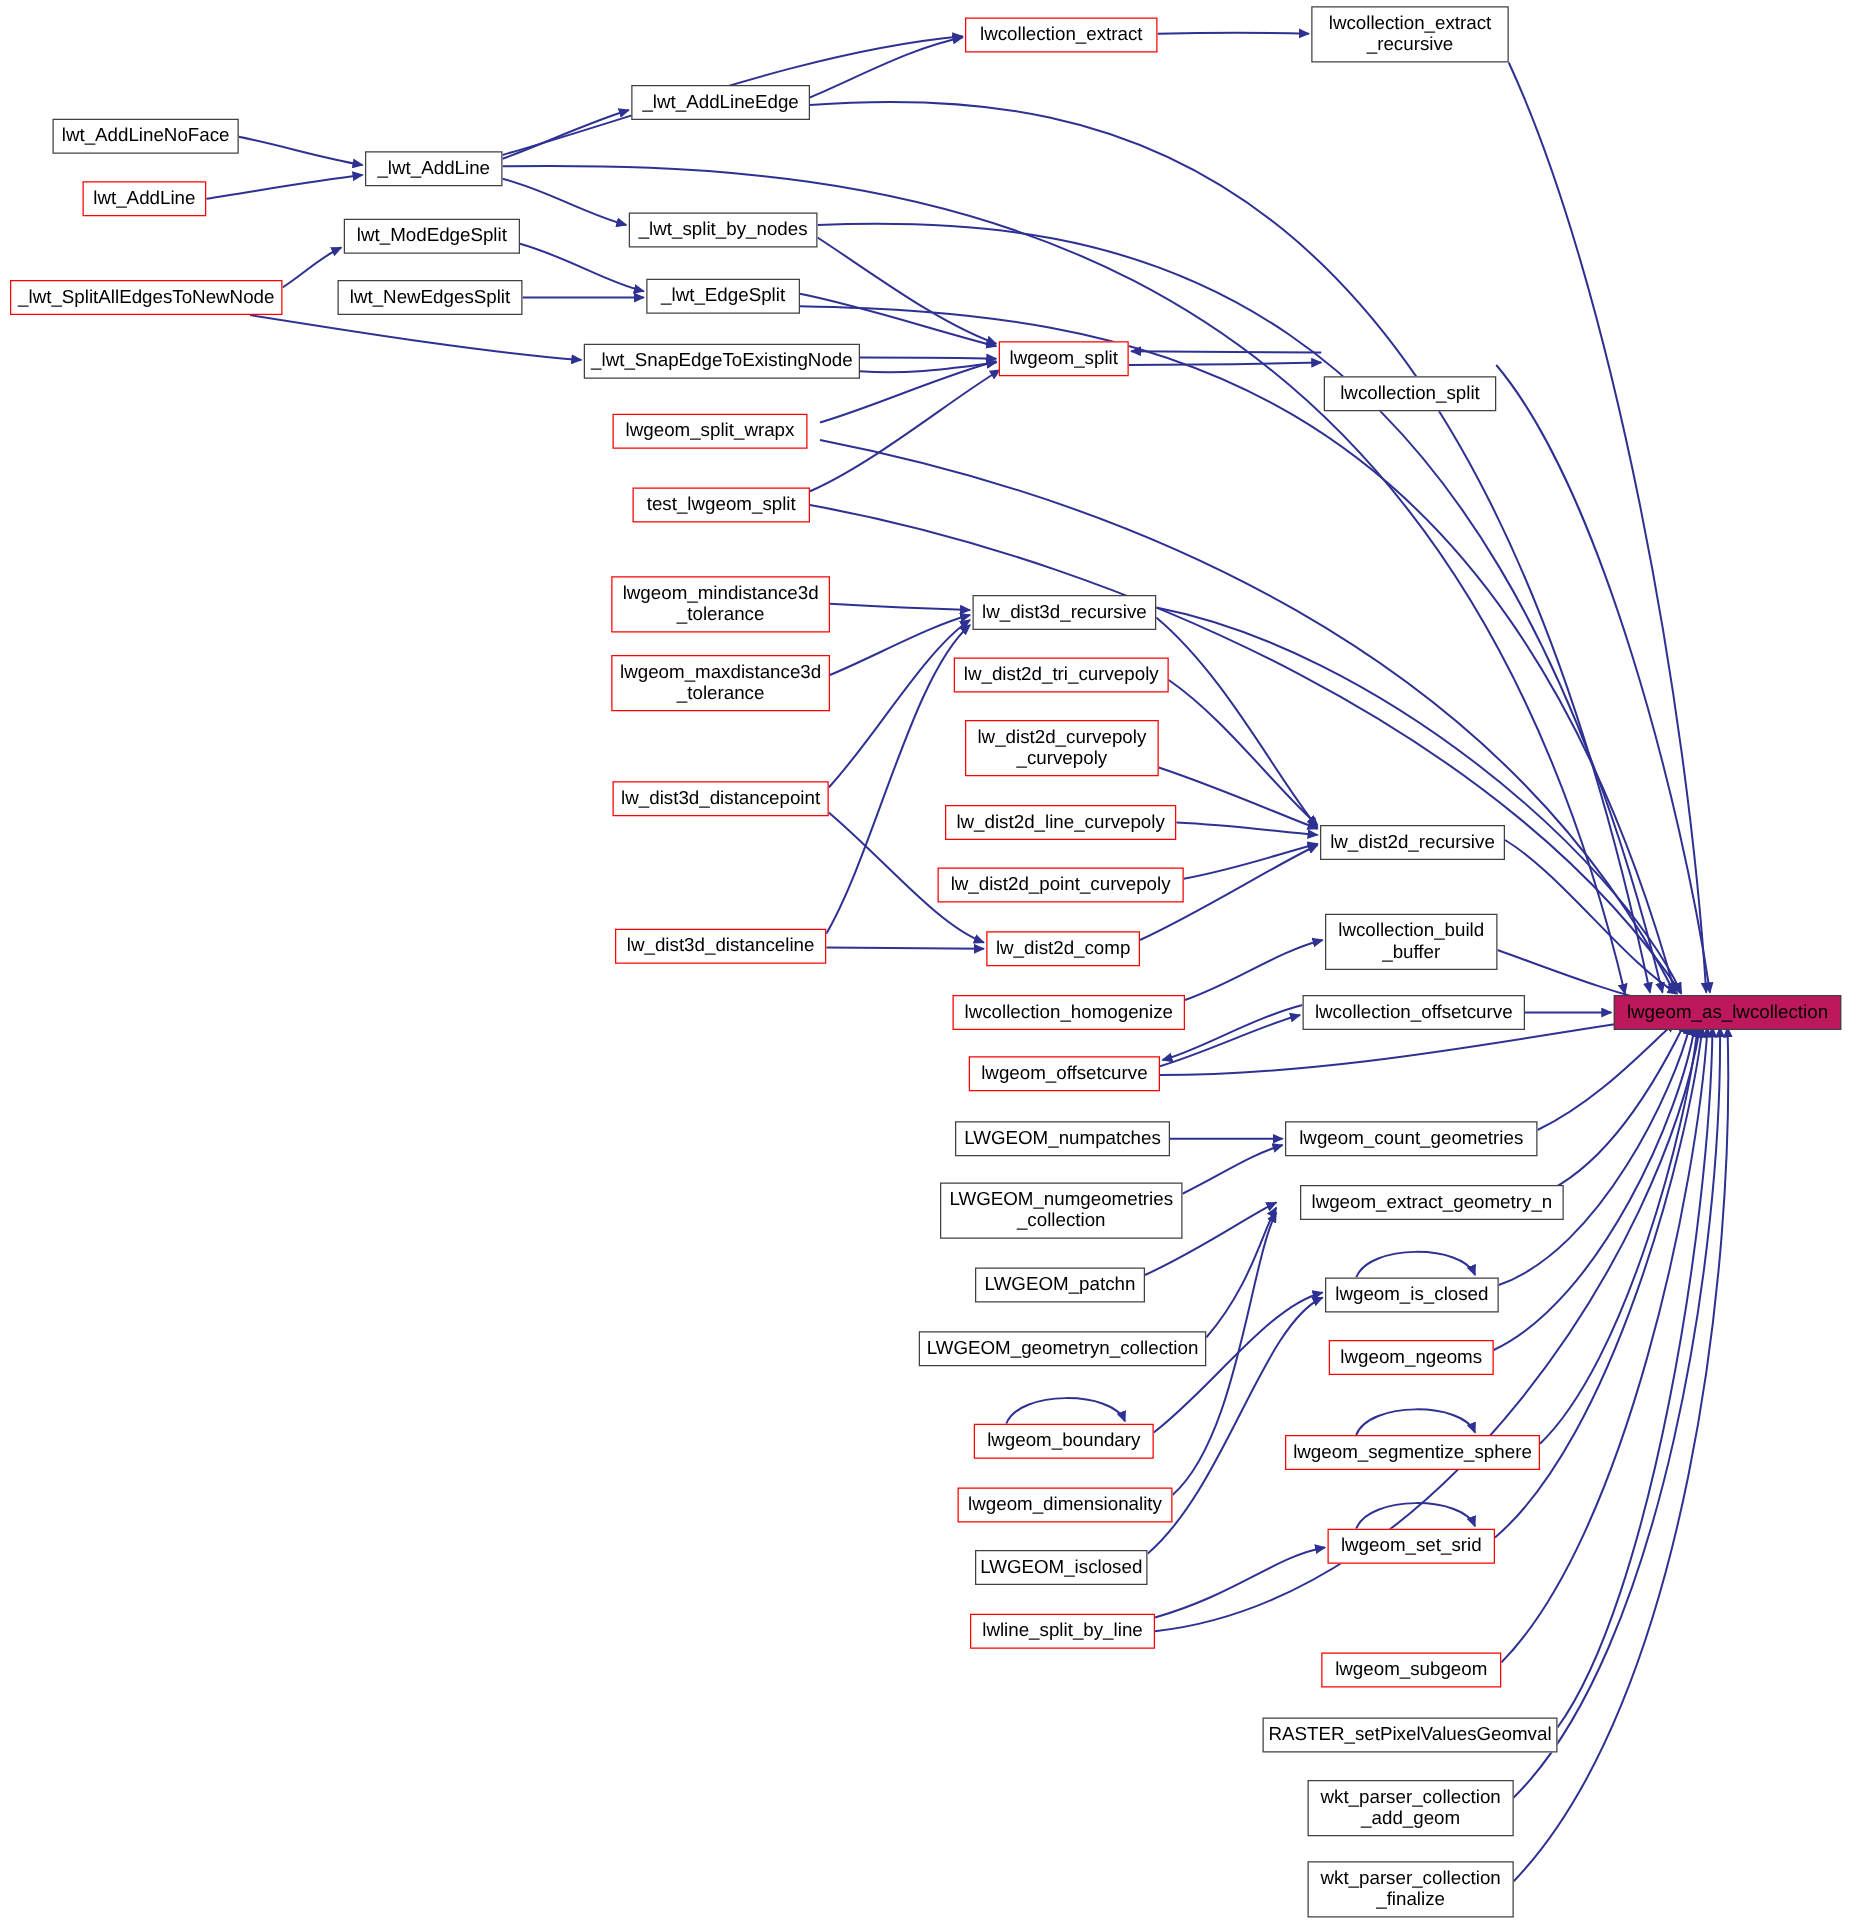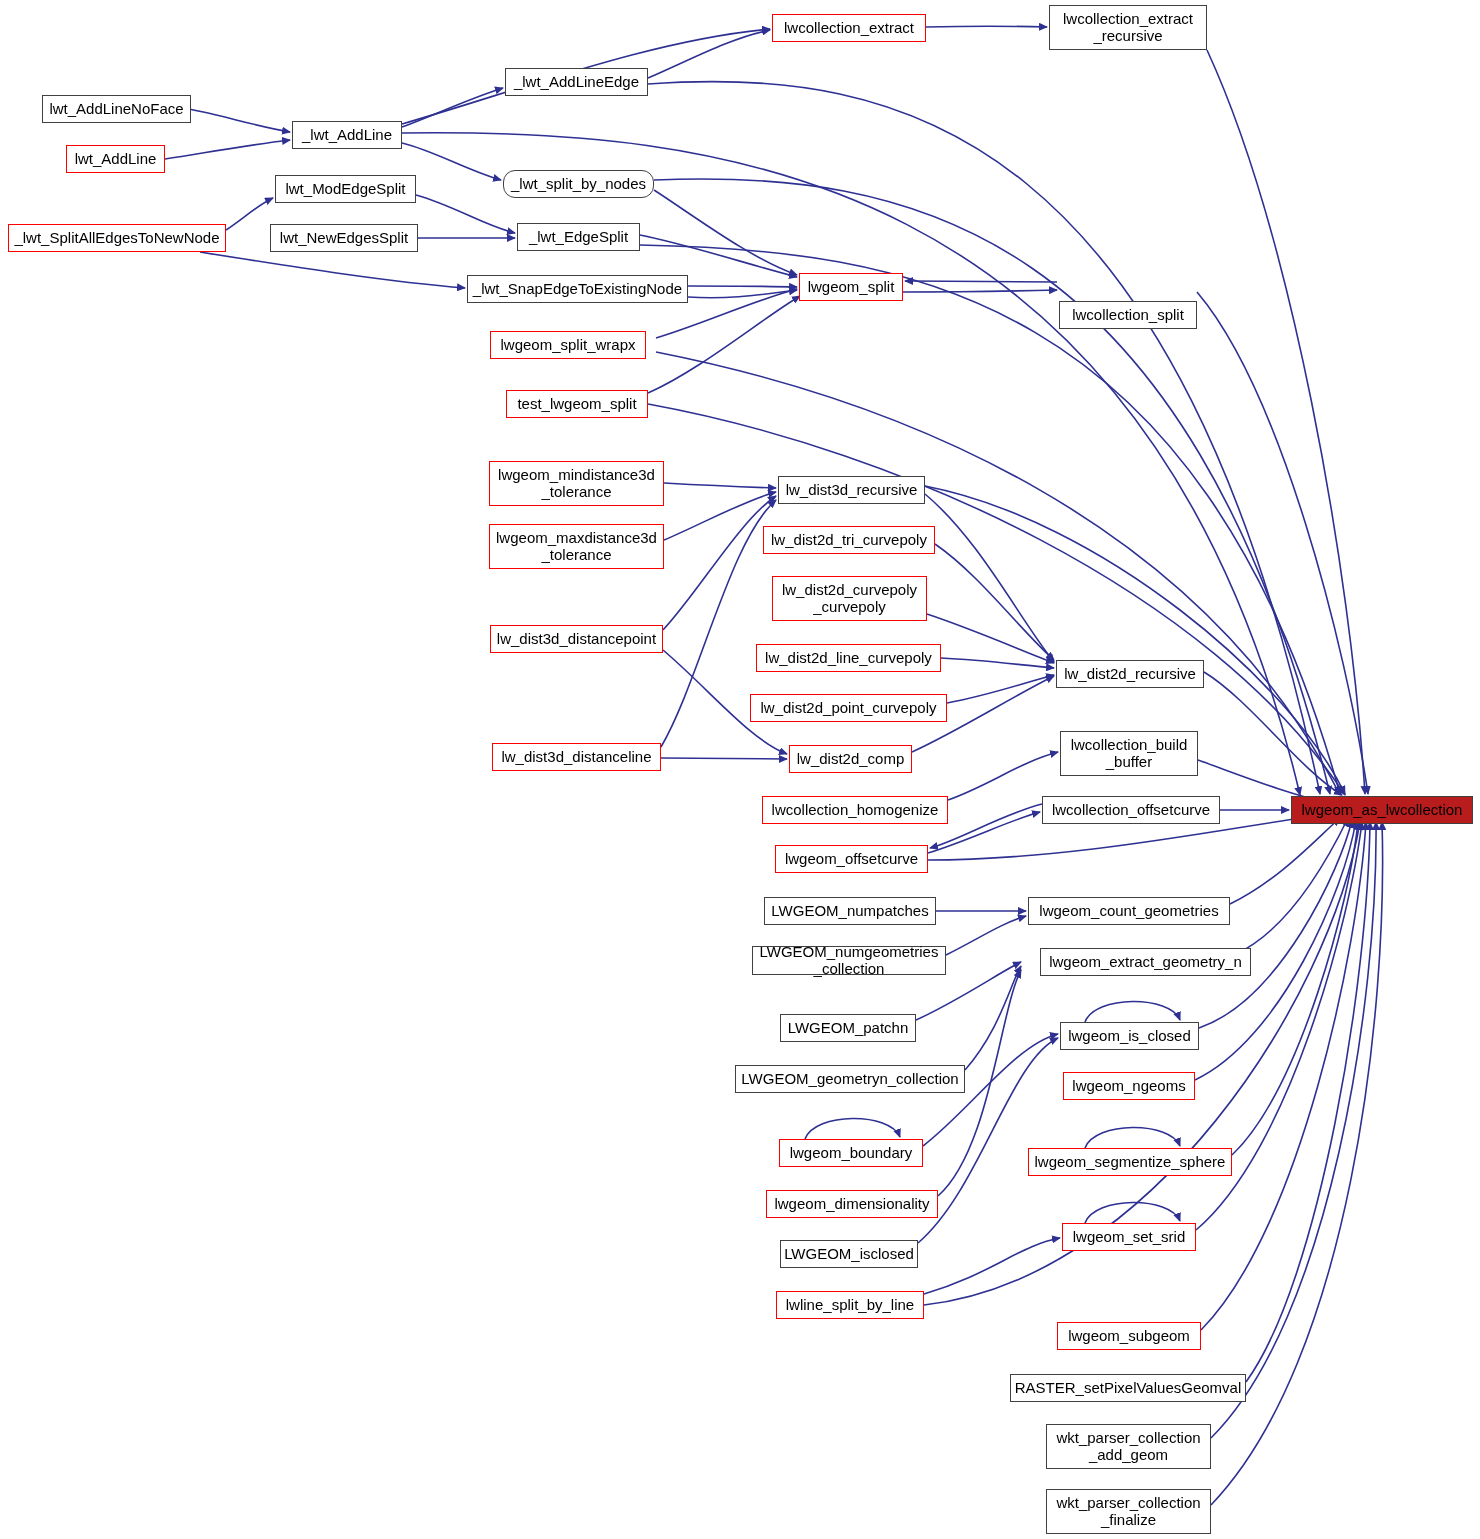--- a/index.html
+++ b/index.html
@@ -4,21 +4,21 @@
 <style>
   html,body{margin:0;padding:0;background:#ffffff;}
   #canvas{position:relative;width:1480px;height:1539px;background:#ffffff;
           font-family:"Liberation Sans","DejaVu Sans",sans-serif;}
   #edges{position:absolute;left:0;top:0;width:1480px;height:1539px;}
   .node{position:absolute;box-sizing:border-box;display:flex;align-items:center;
         justify-content:center;text-align:center;background:#ffffff;
         border:1px solid #404040;font-size:15px;color:#000000;line-height:1.12;
         white-space:pre-line;padding:0 4px;}
   .node.red{border:1px solid #ff0000;}
-  .node.target{background:#b91c1c;border:1px solid #404040;}
+  .node.target{background:#be185d;border:1px solid #404040;}
 </style>
 </head>
 <body>
 
 <div id="canvas">
   <svg id="edges" viewBox="0 0 1480 1539">
     <defs>
       <marker id="ah" markerWidth="9" markerHeight="8" refX="8" refY="4" orient="auto" markerUnits="userSpaceOnUse">
         <path d="M0,0 L9,4 L0,8 z" fill="#2e3192"></path>
       </marker>
@@ -97,21 +97,21 @@
       </g>
   </svg>
   <div id="node-layer">
       <div class="node" style="left: 42px; top: 95px; width: 149px; height: 28px;">lwt_AddLineNoFace</div>
       <div class="node red" style="left: 66px; top: 145px; width: 99px; height: 28px;">lwt_AddLine</div>
       <div class="node red" style="left: 8px; top: 224px; width: 218px; height: 28px;">_lwt_SplitAllEdgesToNewNode</div>
       <div class="node" style="left: 292px; top: 121px; width: 110px; height: 28px;">_lwt_AddLine</div>
       <div class="node" style="left: 275px; top: 175px; width: 141px; height: 28px;">lwt_ModEdgeSplit</div>
       <div class="node" style="left: 270px; top: 224px; width: 148px; height: 28px;">lwt_NewEdgesSplit</div>
       <div class="node" style="left: 505px; top: 68px; width: 143px; height: 28px;">_lwt_AddLineEdge</div>
-      <div class="node" style="left: 503px; top: 170px; width: 151px; height: 28px; border-radius: 12px;">_lwt_split_by_nodes</div>
+      <div class="node" style="left: 503px; top: 170px; width: 151px; height: 28px;">_lwt_split_by_nodes</div>
       <div class="node" style="left: 517px; top: 223px; width: 123px; height: 28px;">_lwt_EdgeSplit</div>
       <div class="node" style="left: 467px; top: 275px; width: 221px; height: 28px;">_lwt_SnapEdgeToExistingNode</div>
       <div class="node red" style="left: 772px; top: 14px; width: 154px; height: 28px;">lwcollection_extract</div>
       <div class="node" style="left: 1049px; top: 5px; width: 158px; height: 45px;">lwcollection_extract
 _recursive</div>
       <div class="node red" style="left: 799px; top: 273px; width: 104px; height: 28px;">lwgeom_split</div>
       <div class="node" style="left: 1059px; top: 273px; width: 138px; height: 28px; margin-top: 28px;">lwcollection_split</div>
       <div class="node red" style="left: 490px; top: 331px; width: 156px; height: 28px;">lwgeom_split_wrapx</div>
       <div class="node red" style="left: 506px; top: 390px; width: 142px; height: 28px;">test_lwgeom_split</div>
       <div class="node red" style="left: 489px; top: 461px; width: 175px; height: 45px;">lwgeom_mindistance3d
@@ -128,21 +128,21 @@
       <div class="node red" style="left: 750px; top: 694px; width: 197px; height: 28px;">lw_dist2d_point_curvepoly</div>
       <div class="node red" style="left: 789px; top: 745px; width: 123px; height: 28px;">lw_dist2d_comp</div>
       <div class="node" style="left: 1056px; top: 660px; width: 148px; height: 28px;">lw_dist2d_recursive</div>
       <div class="node" style="left: 1060px; top: 731px; width: 138px; height: 45px;">lwcollection_build
 _buffer</div>
       <div class="node red" style="left: 762px; top: 796px; width: 186px; height: 28px;">lwcollection_homogenize</div>
       <div class="node" style="left: 1042px; top: 796px; width: 178px; height: 28px;">lwcollection_offsetcurve</div>
       <div class="node red" style="left: 775px; top: 845px; width: 153px; height: 28px;">lwgeom_offsetcurve</div>
       <div class="node" style="left: 764px; top: 897px; width: 172px; height: 28px;">LWGEOM_numpatches</div>
       <div class="node" style="left: 1028px; top: 897px; width: 202px; height: 28px;">lwgeom_count_geometries</div>
-      <div class="node" style="left: 752px; top: 946px; width: 194px; height: 29px;">LWGEOM_numgeometries
+      <div class="node" style="left: 752px; top: 946px; width: 194px; height: 45px;">LWGEOM_numgeometries
 _collection</div>
       <div class="node" style="left: 1040px; top: 948px; width: 211px; height: 28px;">lwgeom_extract_geometry_n</div>
       <div class="node" style="left: 780px; top: 1014px; width: 136px; height: 28px;">LWGEOM_patchn</div>
       <div class="node" style="left: 1060px; top: 1022px; width: 139px; height: 28px;">lwgeom_is_closed</div>
       <div class="node" style="left: 735px; top: 1065px; width: 230px; height: 28px;">LWGEOM_geometryn_collection</div>
       <div class="node red" style="left: 1063px; top: 1072px; width: 132px; height: 28px;">lwgeom_ngeoms</div>
       <div class="node red" style="left: 779px; top: 1139px; width: 144px; height: 28px;">lwgeom_boundary</div>
       <div class="node red" style="left: 1028px; top: 1148px; width: 204px; height: 28px;">lwgeom_segmentize_sphere</div>
       <div class="node red" style="left: 766px; top: 1190px; width: 172px; height: 28px;">lwgeom_dimensionality</div>
       <div class="node" style="left: 780px; top: 1240px; width: 138px; height: 28px;">LWGEOM_isclosed</div>

